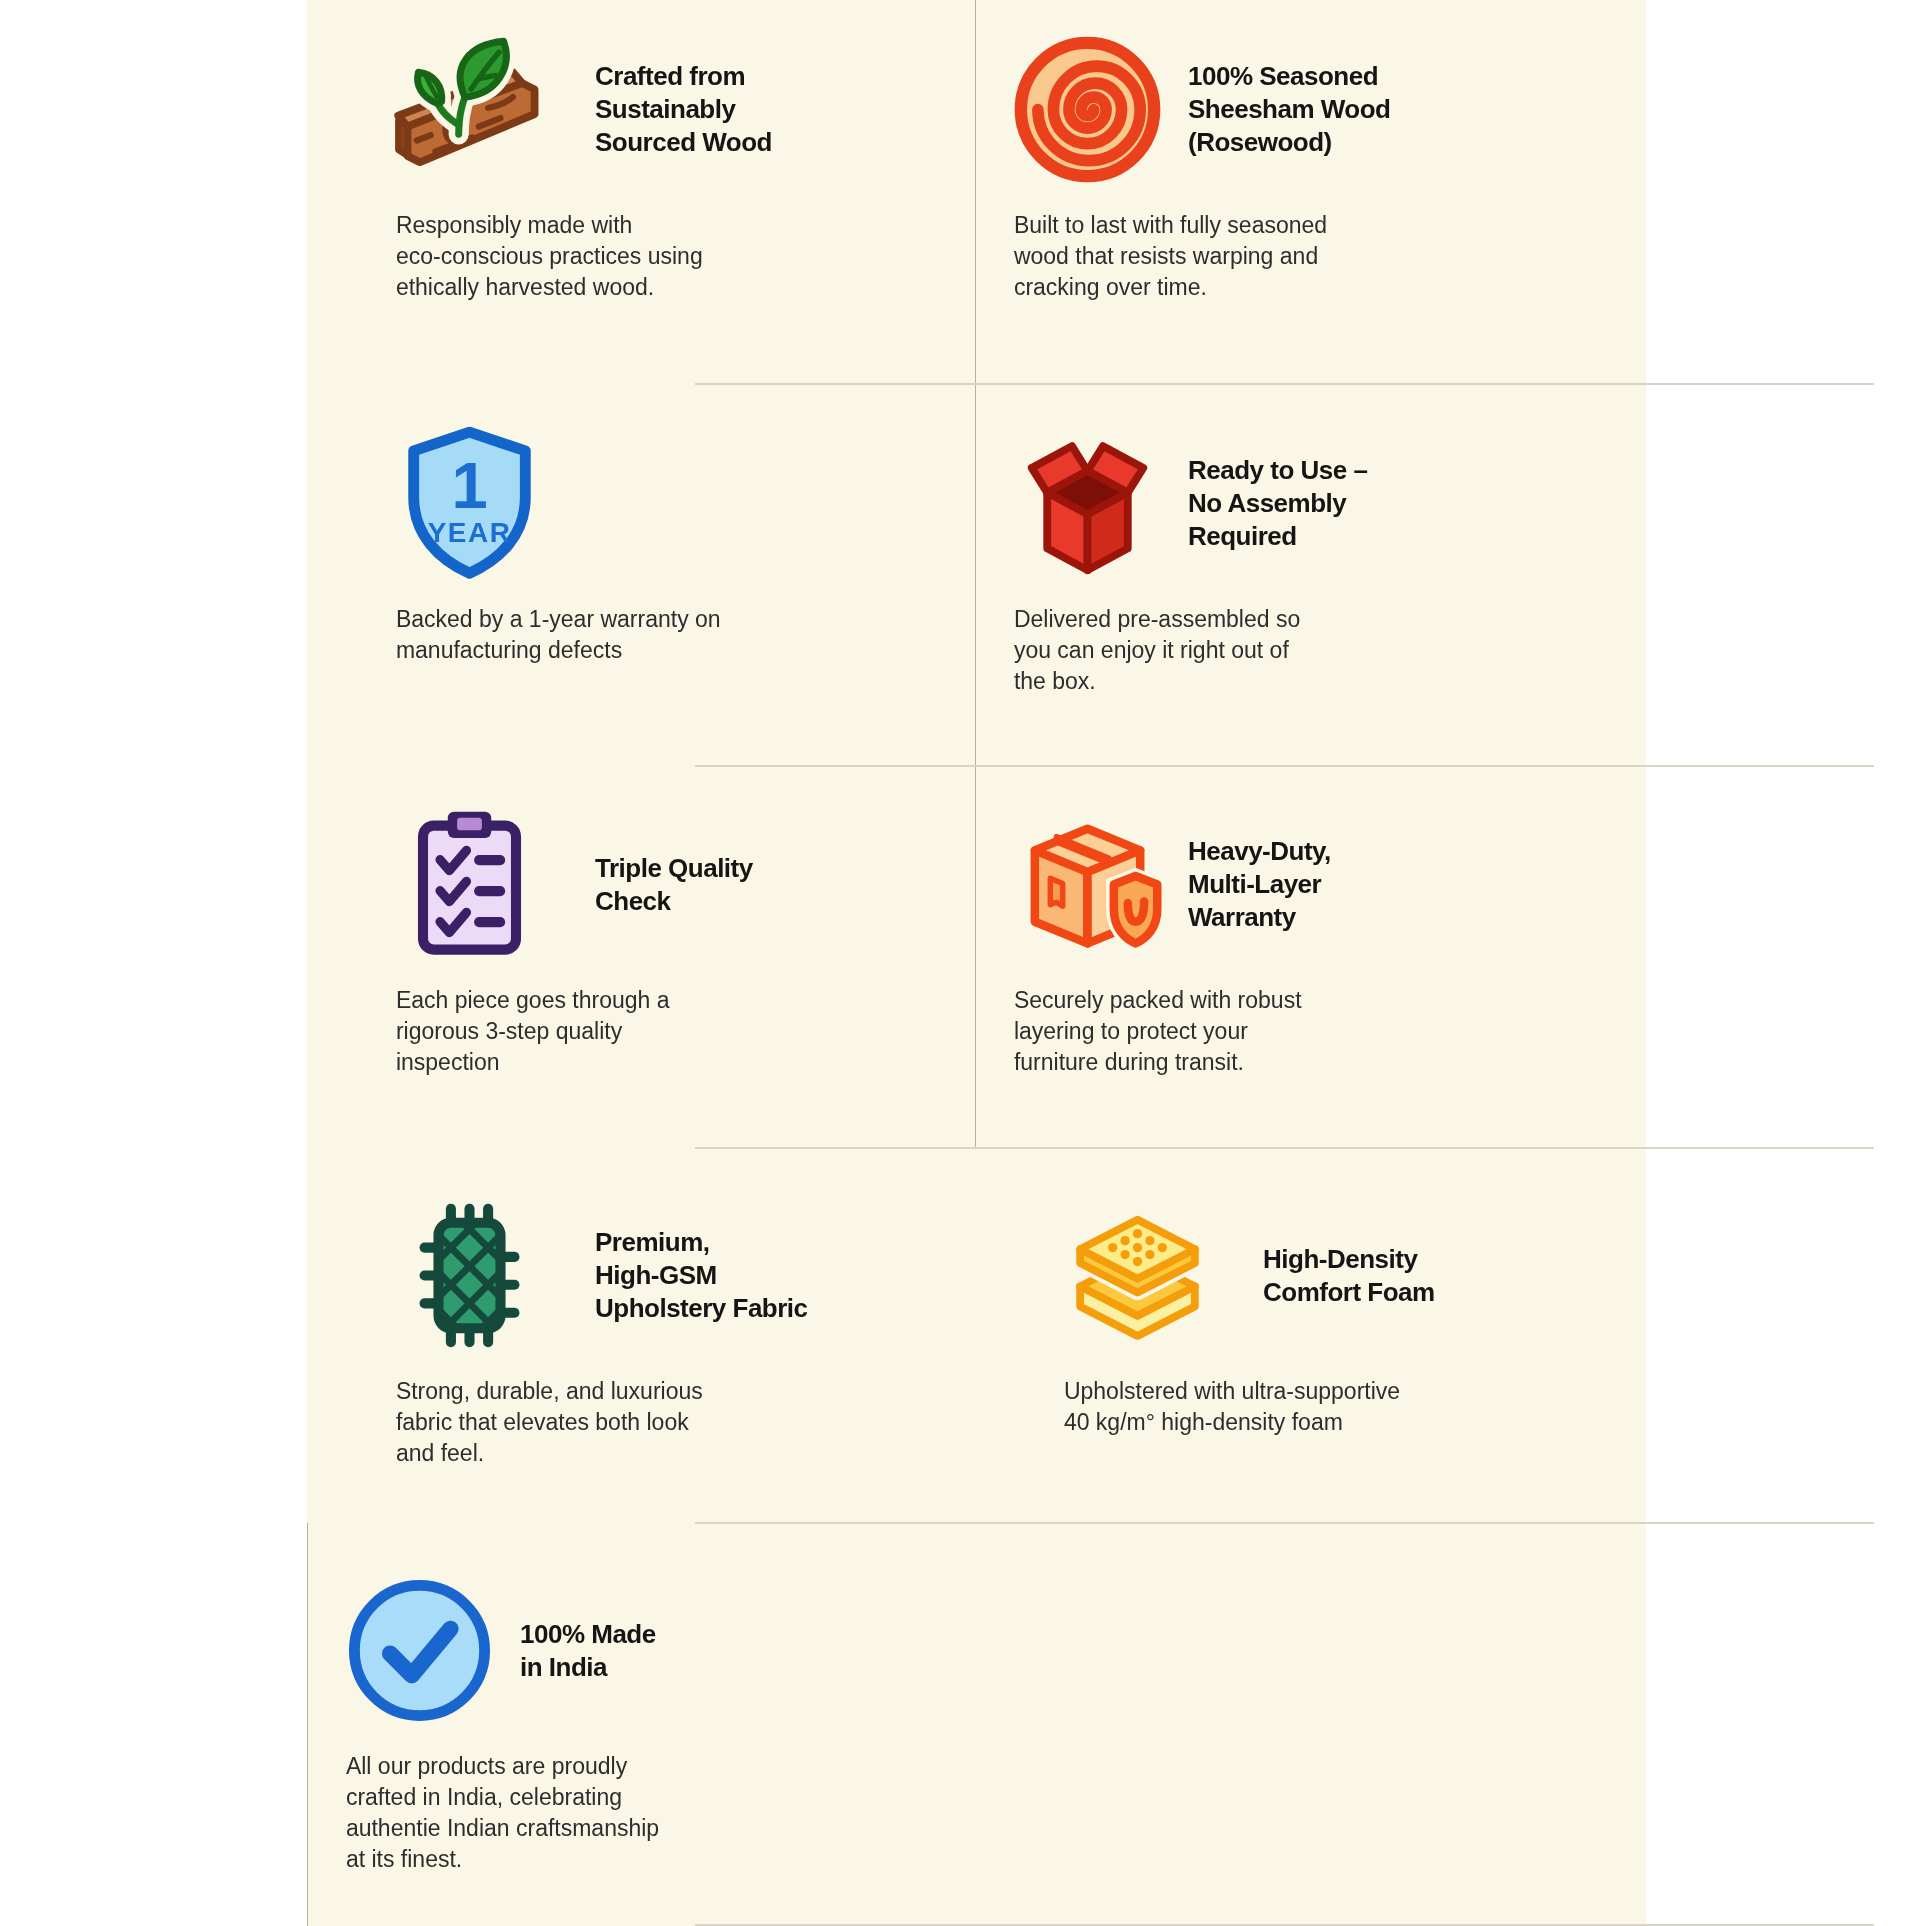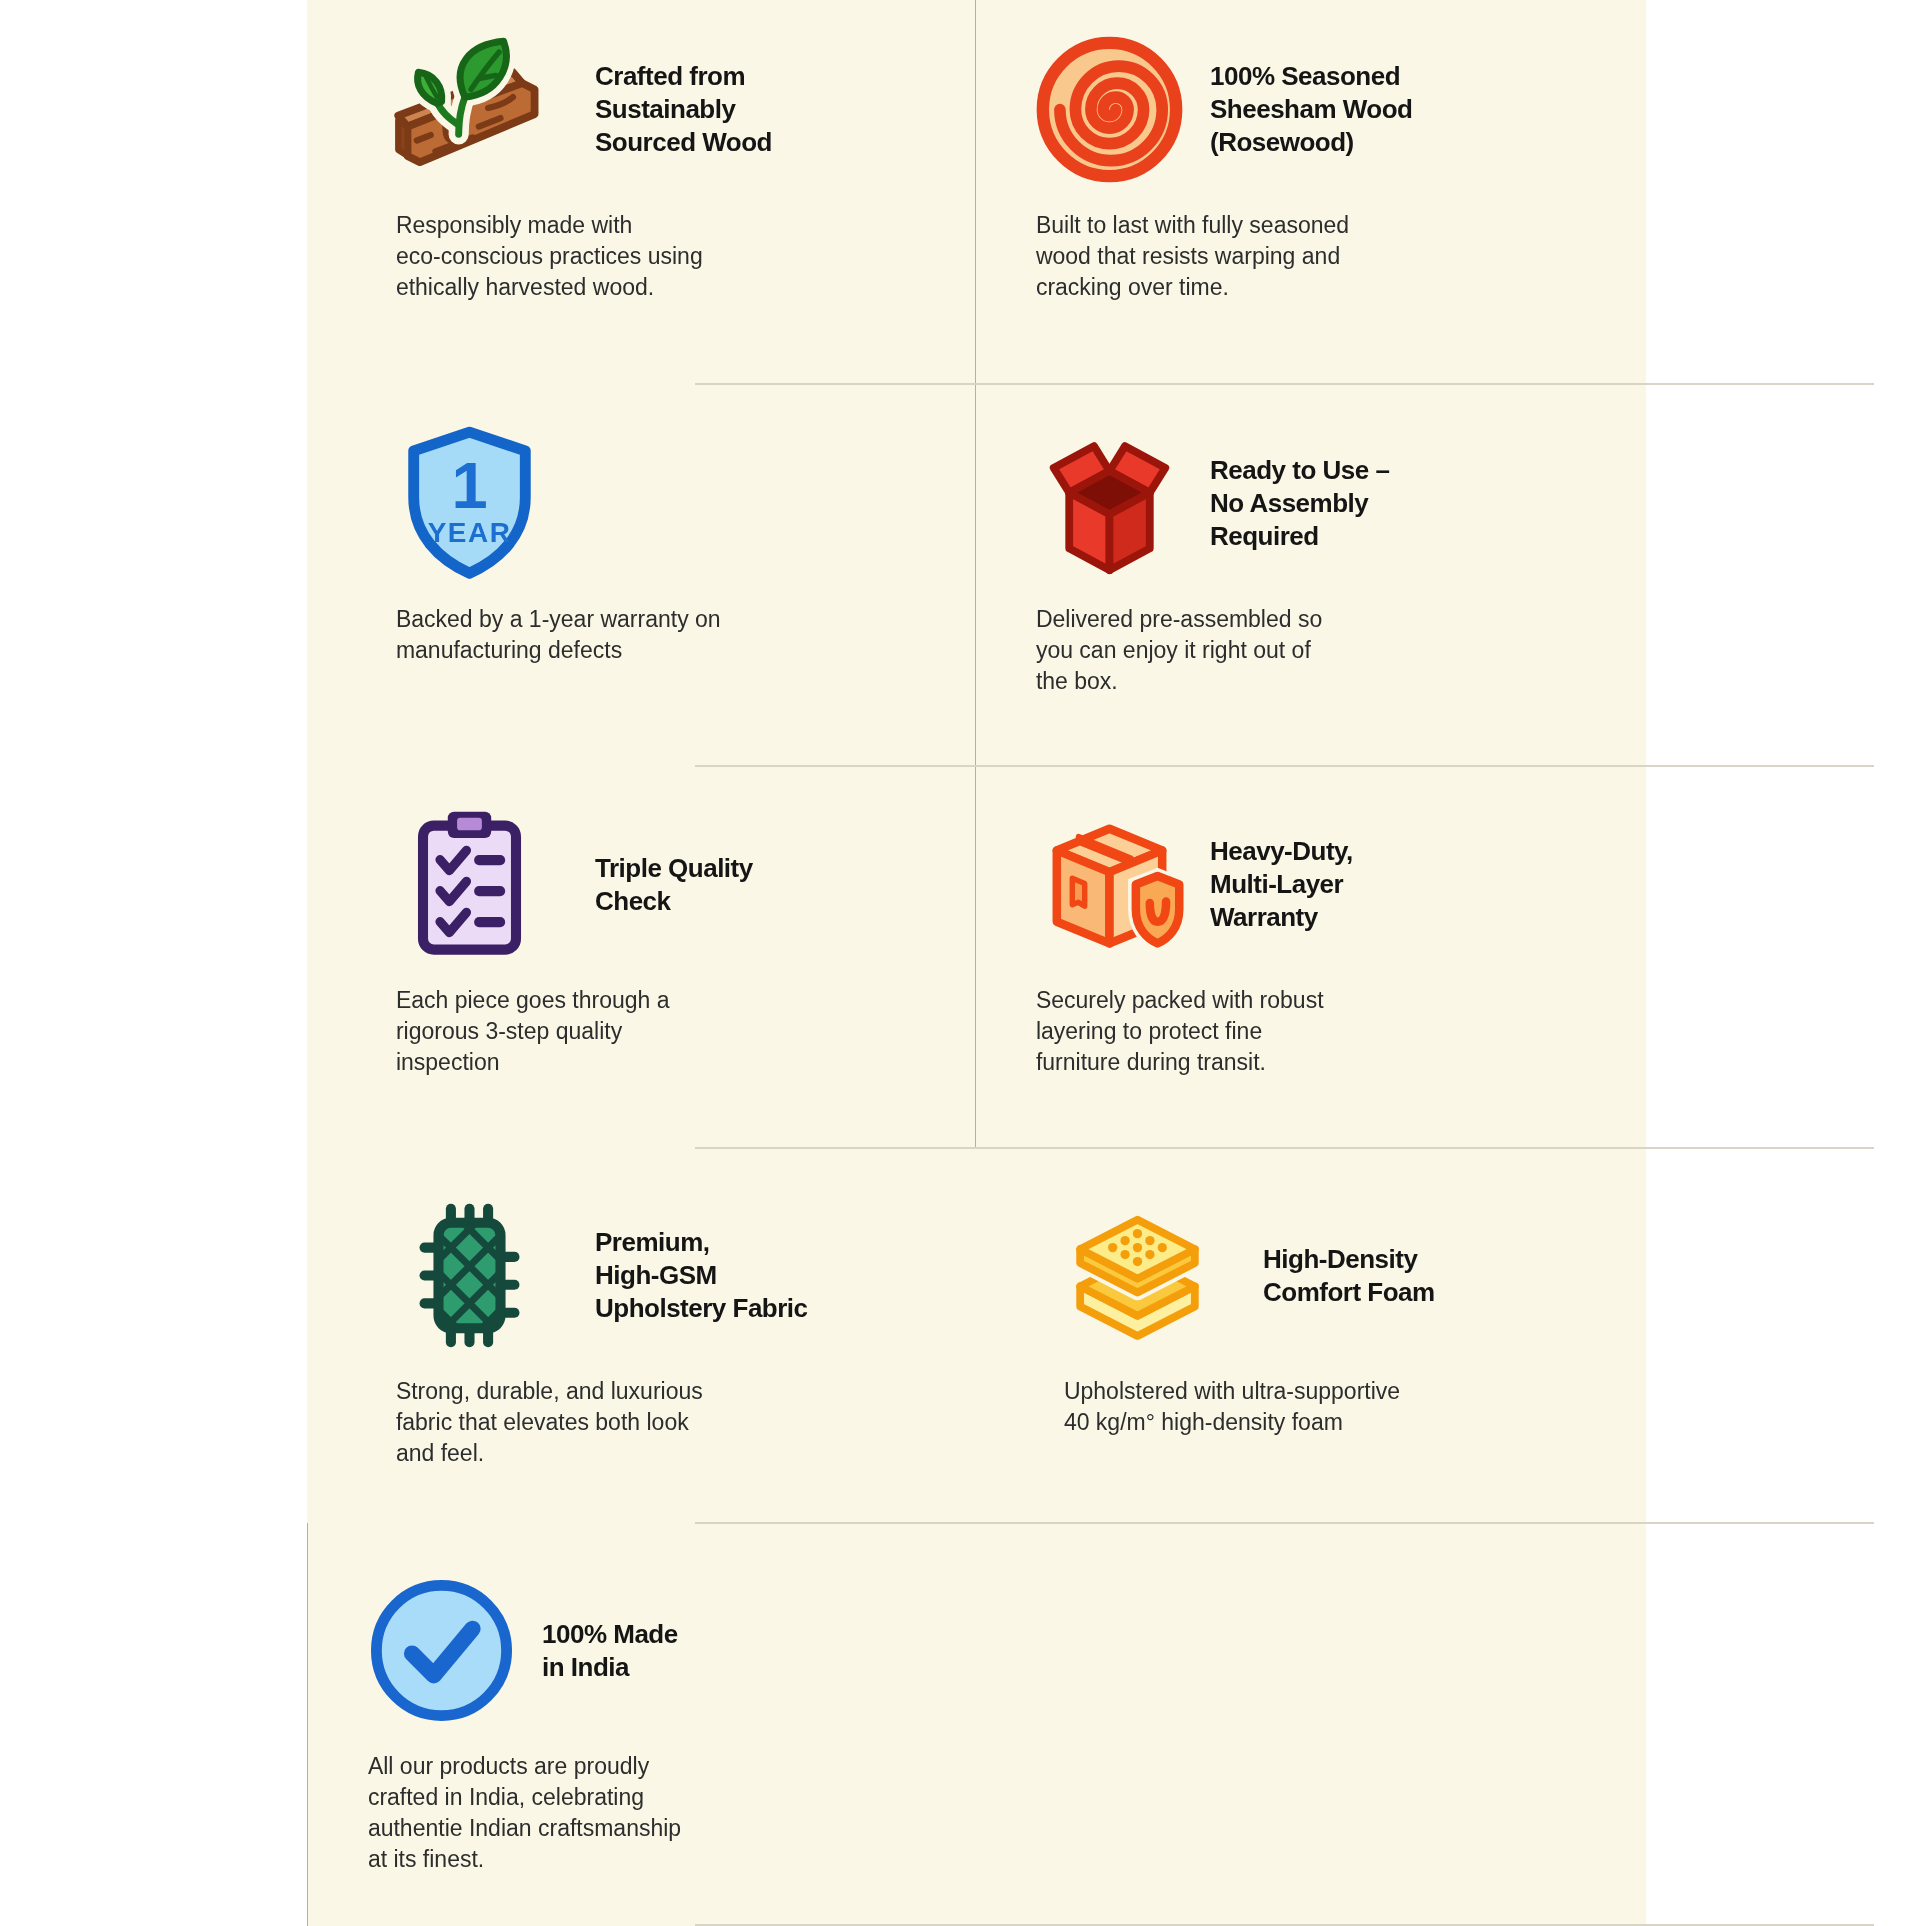--- a/index.html
+++ b/index.html
@@ -3,21 +3,21 @@
 <meta charset="utf-8">
 <style>
   html,body{margin:0;padding:0;background:#ffffff;font-family:"Liberation Sans",sans-serif;}
   .stage{position:relative;width:1926px;height:1926px;background:#ffffff;overflow:hidden;}
   .panel{position:absolute;left:307px;top:0;width:1339px;height:1926px;background:#faf7e6;}
   .grid{position:relative;width:100%;height:100%;display:grid;
         grid-template-columns:668px 671px;
         grid-template-rows:385px 382px 381px 375px 403px;}
   .cell{box-sizing:border-box;}
   .col-l{padding-left:85px;padding-right:36px;}
-  .col-r{border-left:1.3px solid #b3b1a6;padding-left:56px;padding-right:67px;}
+  .col-r{border-left:1.3px solid #b3b1a6;padding-left:34px;padding-right:67px;}
   .row1{padding-top:32px}.row2{padding-top:41px}.row3{padding-top:40px}
   .row4{padding-top:50px}.row5{padding-top:50px}
   .head{display:flex;align-items:center;}
   .iconbox{width:155px;height:155px;flex:0 0 155px;display:flex;align-items:center;justify-content:center;}
   .iconbox svg{width:155px;height:155px;display:block;}
   .title{font-size:26px;font-weight:700;line-height:1.26;letter-spacing:-0.5px;color:#151515;
          white-space:pre-line;margin:0;}
   .col-l .title{margin-left:48px;}
   .col-r .title{margin-left:23px;}
   .desc{font-size:23px;line-height:1.35;color:#2d2d2d;white-space:pre-line;margin:23px 0 0 3.9px;}
@@ -161,21 +161,21 @@
               <path d="M67 50 L81 44.5 L95 50 L95 66 C95 78 88 85 81 88 C74 85 67 78 67 66 Z" fill="none" stroke="#faf7e6" stroke-width="10"></path>
               <path d="M67 50 L81 44.5 L95 50 L95 66 C95 78 88 85 81 88 C74 85 67 78 67 66 Z" fill="#f9a953" stroke="#f04714" stroke-width="5.5" stroke-linejoin="round"></path>
               <path d="M76 62 C76 70 78 74 81 74 C84.5 74 86.5 70 86.5 61" stroke="#f04714" stroke-width="5.5" fill="none" stroke-linecap="round"></path>
             </svg>
           </span>
           <h3 class="title">Heavy-Duty,
 Multi-Layer
 Warranty</h3>
         </div>
         <p class="desc">Securely packed with robust
-layering to protect fine
+layering to protect your
 furniture during transit.</p>
       </div>
 
       <div class="cell col-l row4">
         <div class="head">
           <span class="iconbox">
             <svg viewBox="0 0 100 100">
               <defs>
                   <clipPath id="fabclip">
                     <rect x="30" y="16" width="40" height="68" rx="8"></rect>

